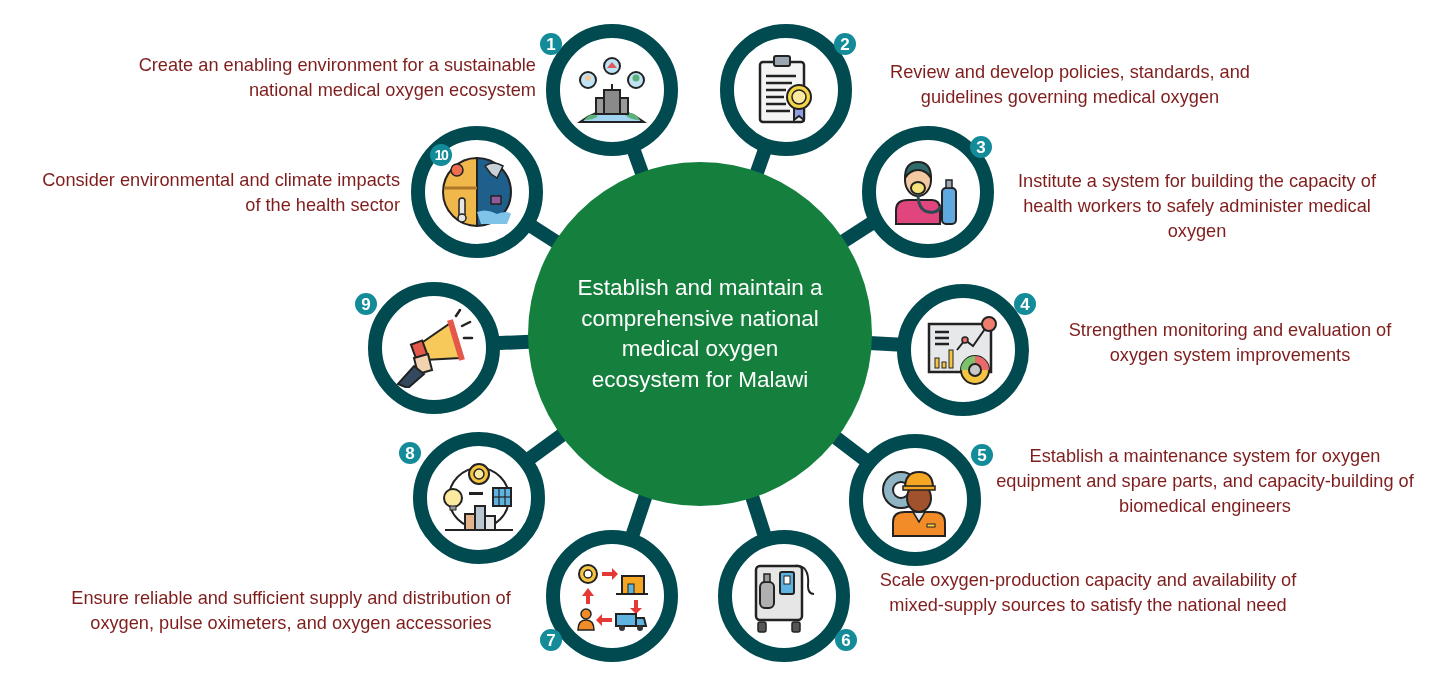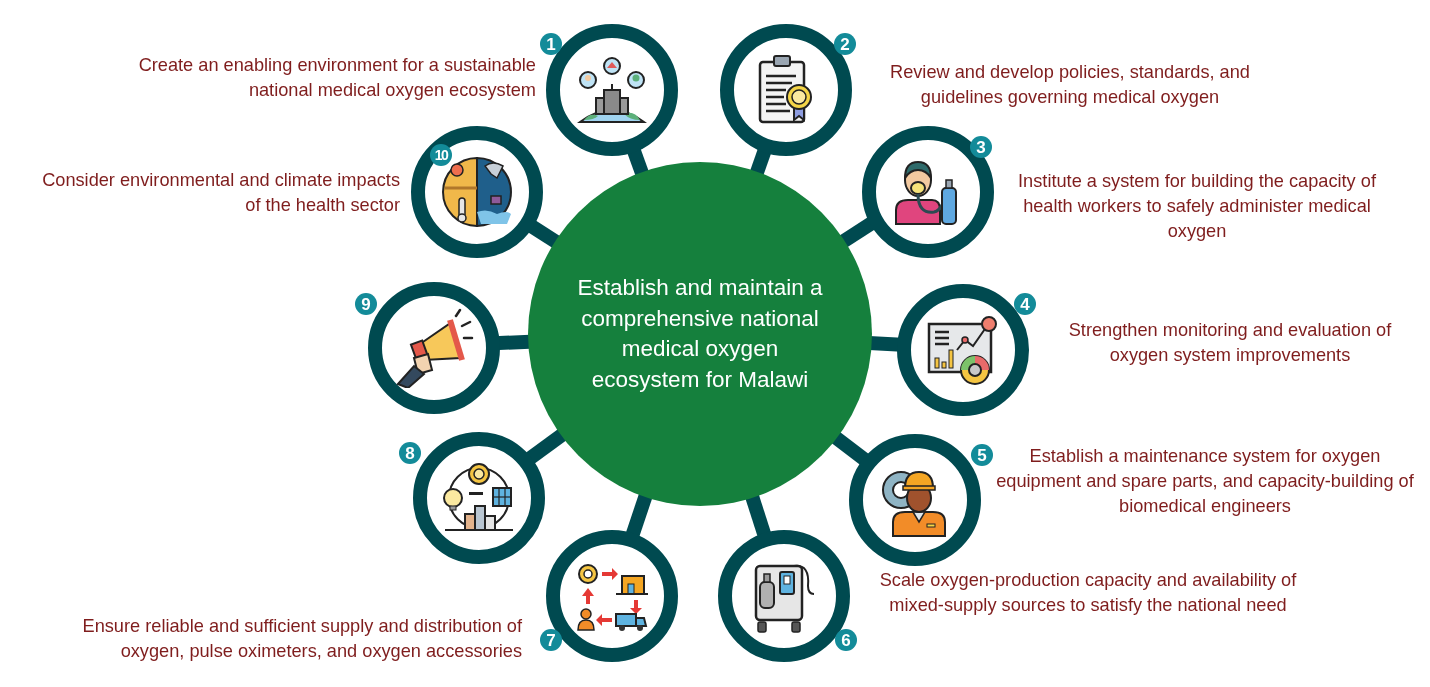--- a/index.html
+++ b/index.html
@@ -167,21 +167,21 @@
       <path d="M64 62 L72 62 L74 70 L64 70Z" fill="#5fb3e0" stroke="#222" stroke-width="2"></path>
       <circle cx="50" cy="72" r="3" fill="#333"></circle>
       <circle cx="68" cy="72" r="3" fill="#333"></circle>
       <path d="M40 62 L30 62 L30 58 L24 64 L30 70 L30 66 L40 66Z" fill="#e53935"></path>
       <circle cx="14" cy="58" r="5" fill="#f28c28" stroke="#222" stroke-width="1.5"></circle>
       <path d="M6 74 Q6 64 14 64 Q22 64 22 74Z" fill="#f28c28" stroke="#222" stroke-width="1.5"></path>
       <path d="M14 48 L14 40 L10 40 L16 32 L22 40 L18 40 L18 48Z" fill="#e53935"></path>
     </svg>
   </div>
   <div class="badge" style="left:540px;top:629px;">7</div>
-  <div class="label right" style="left:60px;top:614px;width:462px;">Ensure reliable and sufficient supply and distribution of oxygen, pulse oximeters, and oxygen accessories</div>
+  <div class="label right" style="left:60px;top:586px;width:462px;text-align:center;">Ensure reliable and sufficient supply and distribution of oxygen, pulse oximeters, and oxygen accessories</div>
 
   <div class="node" style="left:413px;top:432px;">
     <svg viewBox="0 0 80 80">
       <circle cx="40" cy="40" r="30" fill="none" stroke="#222" stroke-width="2"></circle>
       <circle cx="40" cy="16" r="10" fill="#f5c542" stroke="#222" stroke-width="2"></circle>
       <circle cx="40" cy="16" r="5" fill="#fbe9a0" stroke="#222" stroke-width="1.5"></circle>
       <circle cx="14" cy="40" r="9" fill="#fbe9a0" stroke="#222" stroke-width="2"></circle>
       <rect x="11" y="48" width="6" height="4" fill="#9a9a9a" stroke="#222" stroke-width="1"></rect>
       <rect x="54" y="30" width="18" height="18" fill="#5fb3e0" stroke="#222" stroke-width="2"></rect>
       <g stroke="#222" stroke-width="1.2">

